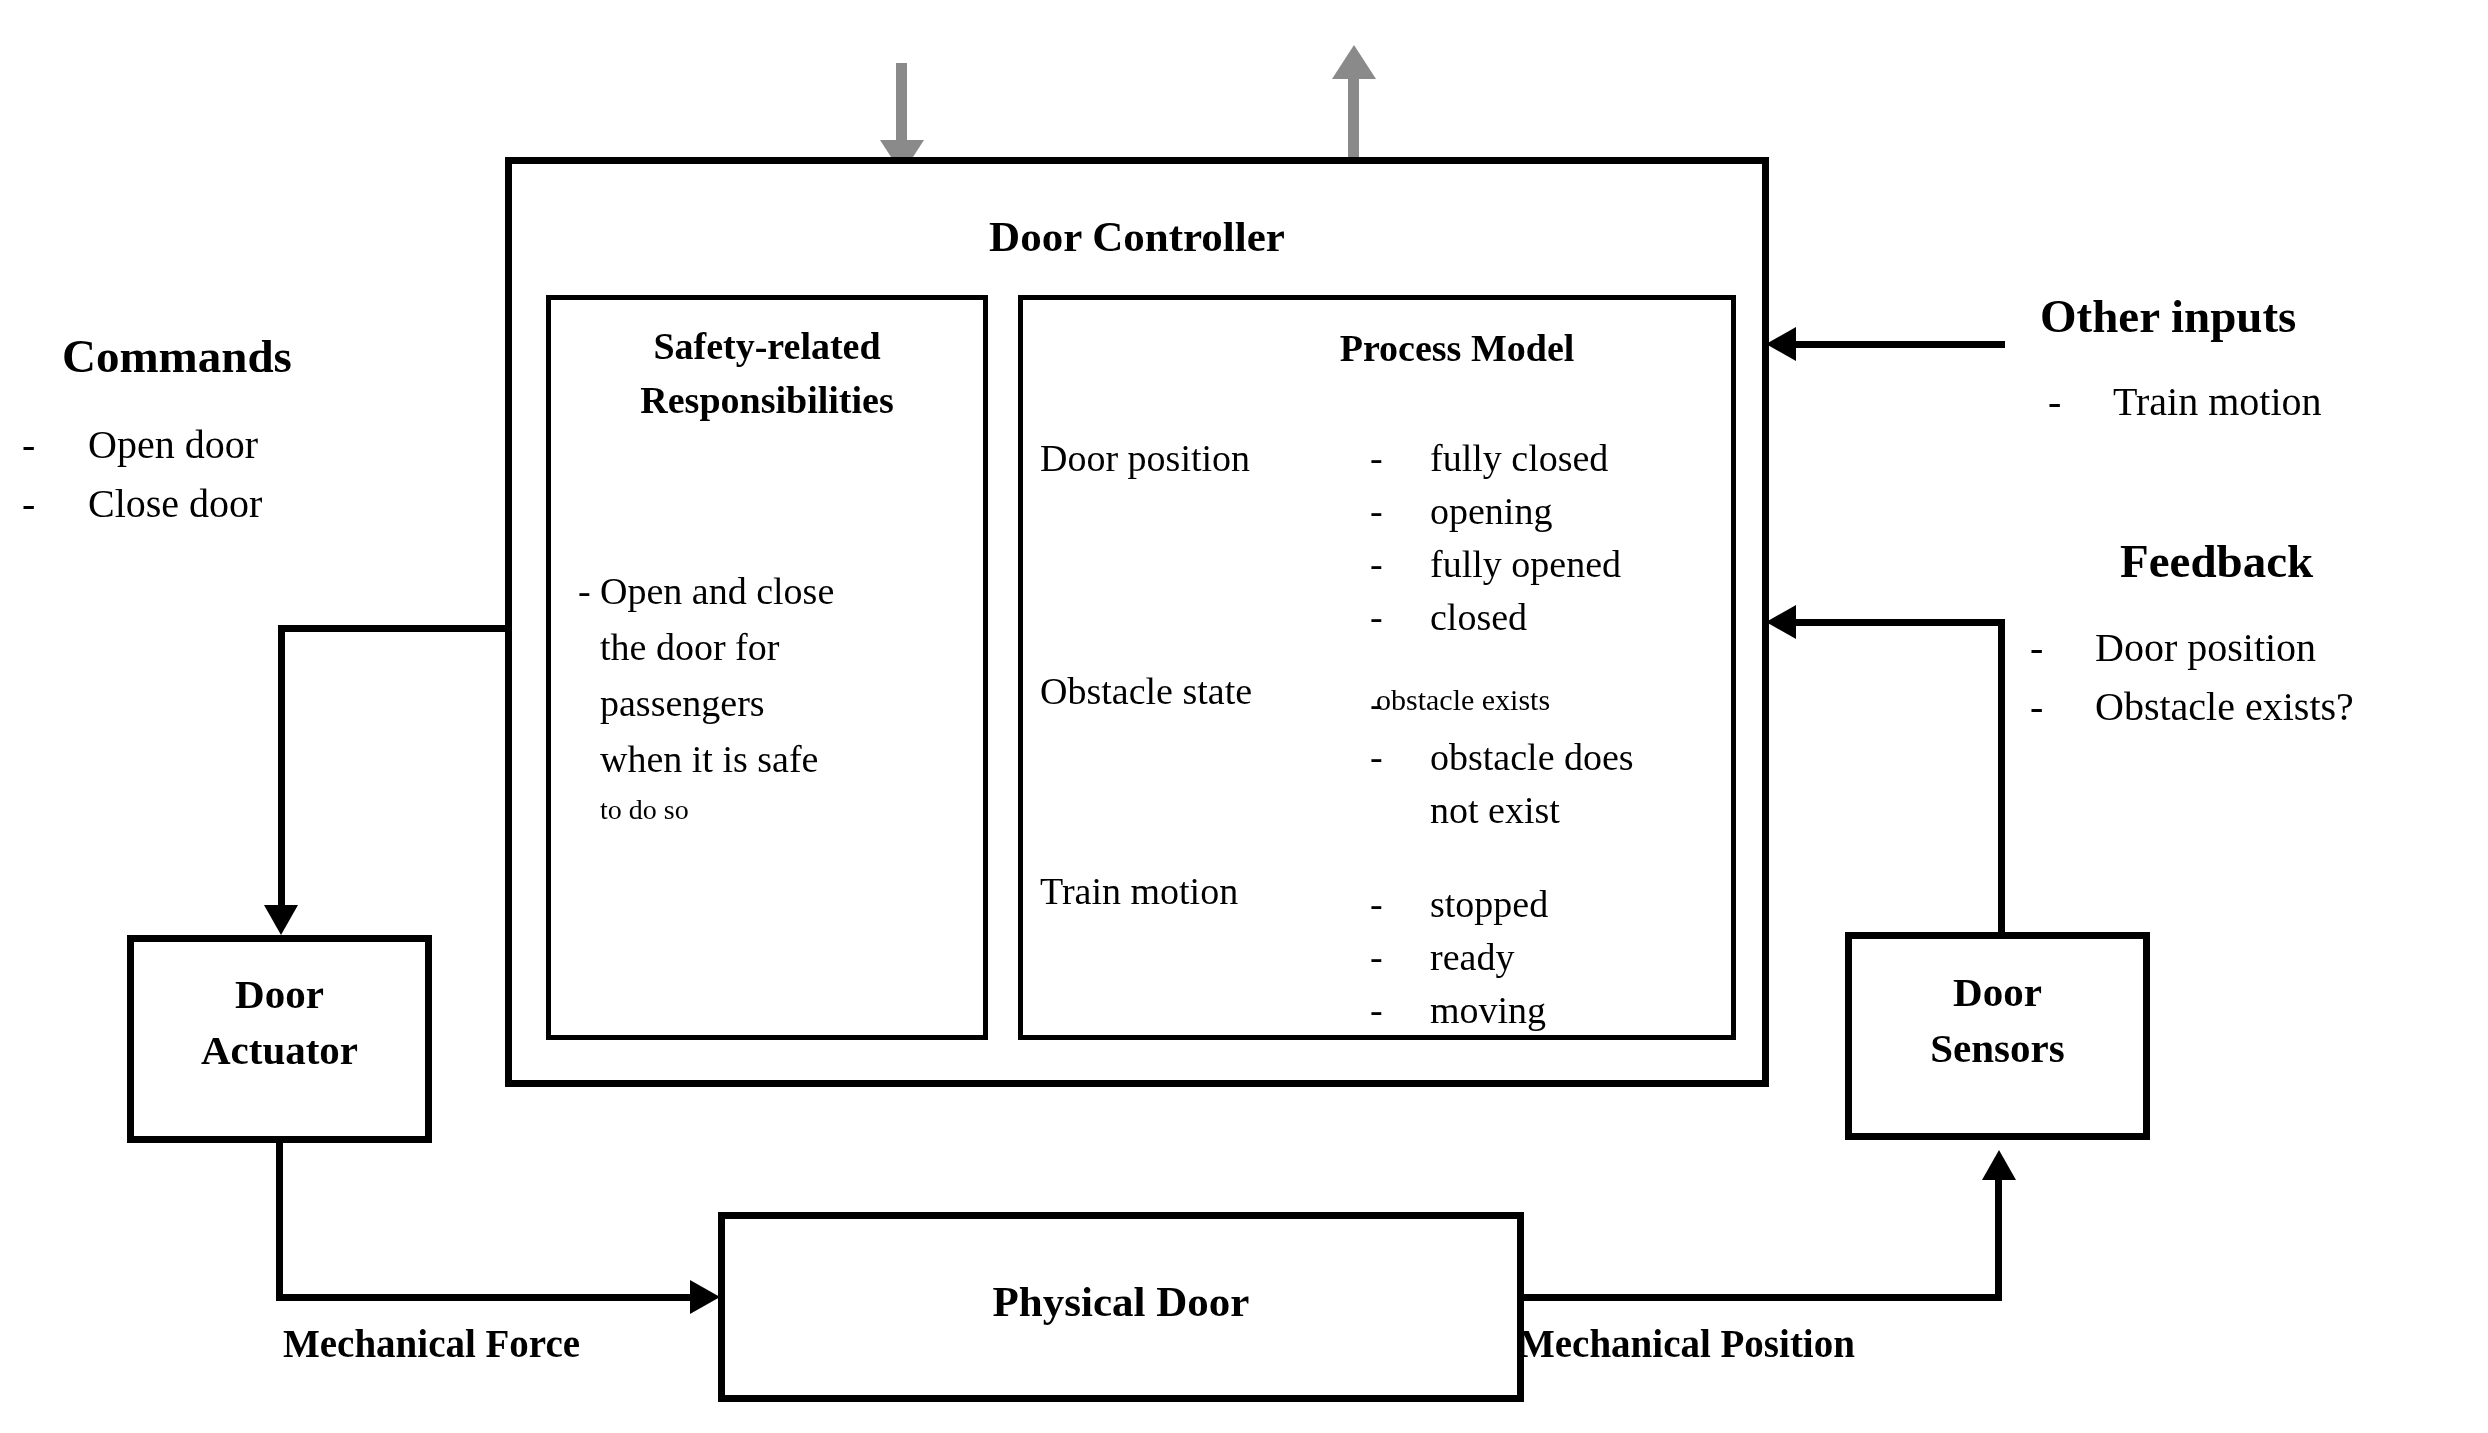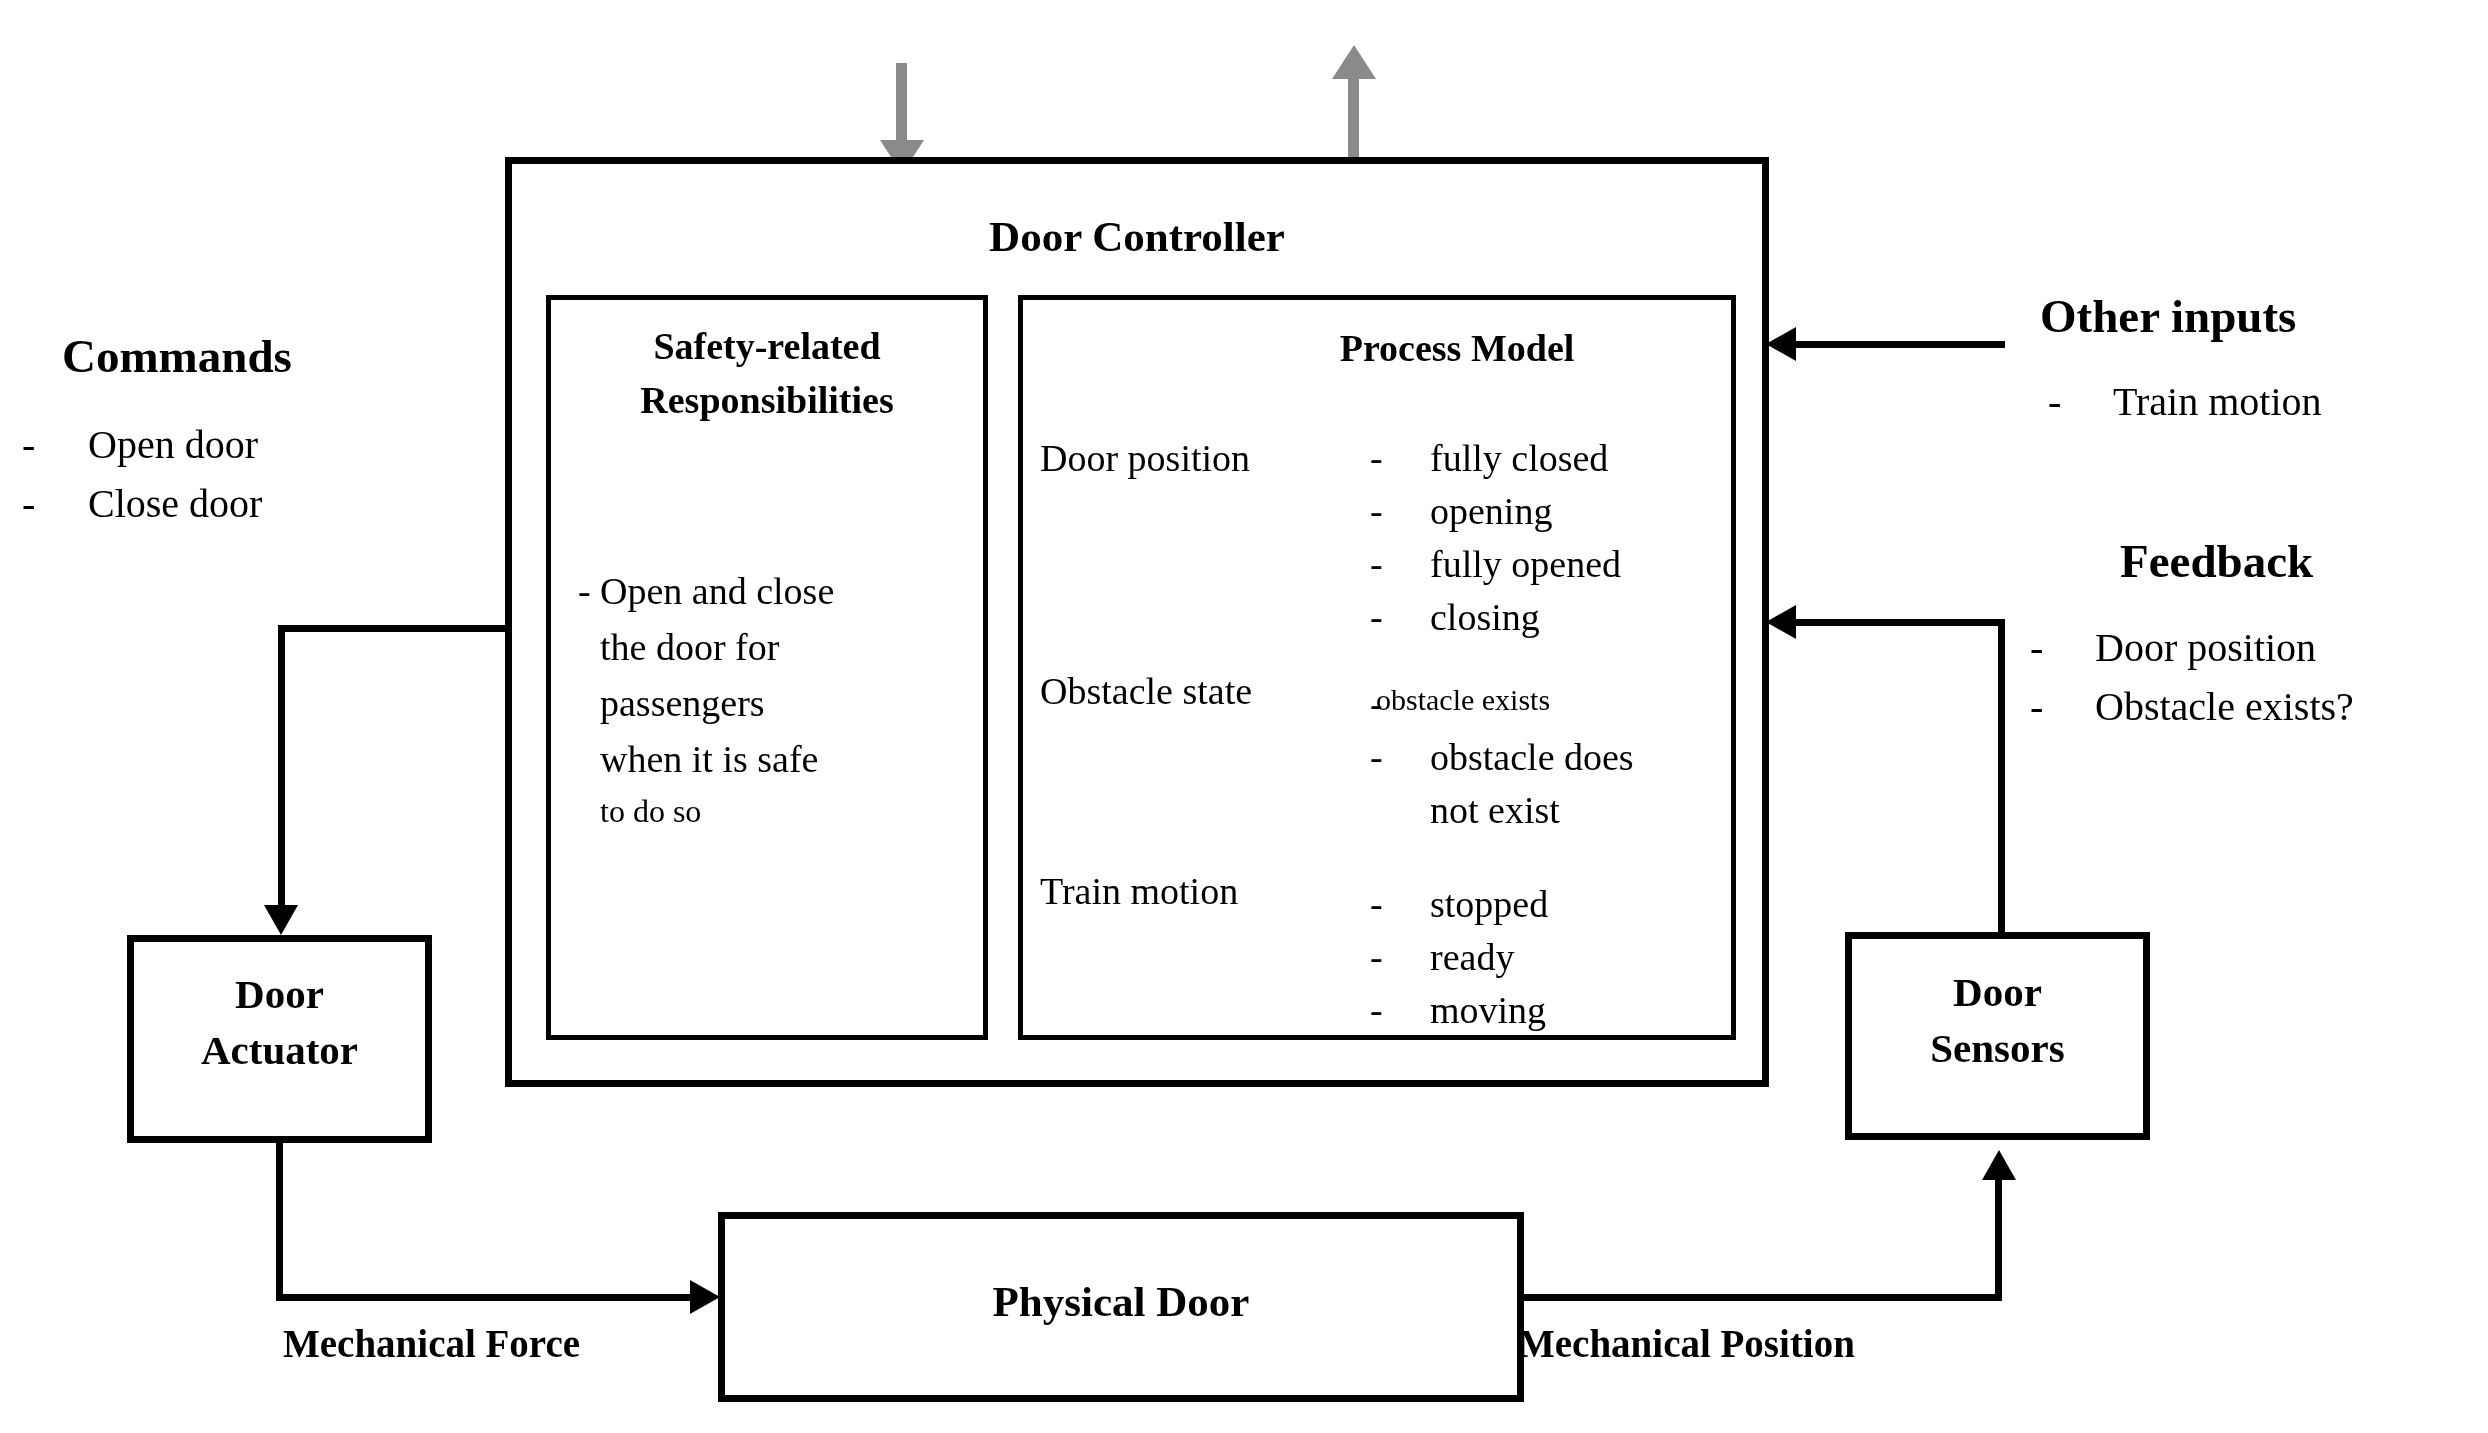--- a/index.html
+++ b/index.html
@@ -113,35 +113,35 @@
   <div class="box-thin" style="left:546px; top:295px; width:442px; height:745px;"></div>
 
   <div class="txt bold ctr" style="left:546px; top:325px; width:442px; font-size:38px;">Safety-related</div>
   <div class="txt bold ctr" style="left:546px; top:379px; width:442px; font-size:38px;">Responsibilities</div>
 
   <div class="txt" style="left:578px; top:570px; font-size:38px;">-</div>
   <div class="txt" style="left:600px; top:570px; font-size:38px;">Open and close</div>
   <div class="txt" style="left:600px; top:626px; font-size:38px;">the door for</div>
   <div class="txt" style="left:600px; top:682px; font-size:38px;">passengers</div>
   <div class="txt" style="left:600px; top:738px; font-size:38px;">when it is safe</div>
-  <div class="txt" style="left:600px; top:794px; font-size:32px;">to do so</div>
+  <div class="txt" style="left:600px; top:794px; font-size:28px;">to do so</div>
 
   <div class="box-thin" style="left:1018px; top:295px; width:718px; height:745px;"></div>
 
   <div class="txt bold ctr" style="left:1066px; top:327px; width:782px; font-size:38px;">Process Model</div>
 
   <div class="txt" style="left:1040px; top:437px; font-size:38px;">Door position</div>
   <div class="txt" style="left:1370px; top:437px; font-size:38px;">-</div>
   <div class="txt" style="left:1430px; top:437px; font-size:38px;">fully closed</div>
   <div class="txt" style="left:1370px; top:490px; font-size:38px;">-</div>
   <div class="txt" style="left:1430px; top:490px; font-size:38px;">opening</div>
   <div class="txt" style="left:1370px; top:543px; font-size:38px;">-</div>
   <div class="txt" style="left:1430px; top:543px; font-size:38px;">fully opened</div>
   <div class="txt" style="left:1370px; top:596px; font-size:38px;">-</div>
-  <div class="txt" style="left:1430px; top:596px; font-size:38px;">closing</div>
+  <div class="txt" style="left:1430px; top:596px; font-size:38px;">closed</div>
 
   <div class="txt" style="left:1040px; top:670px; font-size:38px;">Obstacle state</div>
   <div class="txt" style="left:1370px; top:683px; font-size:38px;">-</div>
   <div class="txt" style="left:1376px; top:683px; font-size:30px;">obstacle exists</div>
   <div class="txt" style="left:1370px; top:736px; font-size:38px;">-</div>
   <div class="txt" style="left:1430px; top:736px; font-size:38px;">obstacle does</div>
   <div class="txt" style="left:1430px; top:789px; font-size:38px;">not exist</div>
 
   <div class="txt" style="left:1040px; top:870px; font-size:38px;">Train motion</div>
   <div class="txt" style="left:1370px; top:883px; font-size:38px;">-</div>

